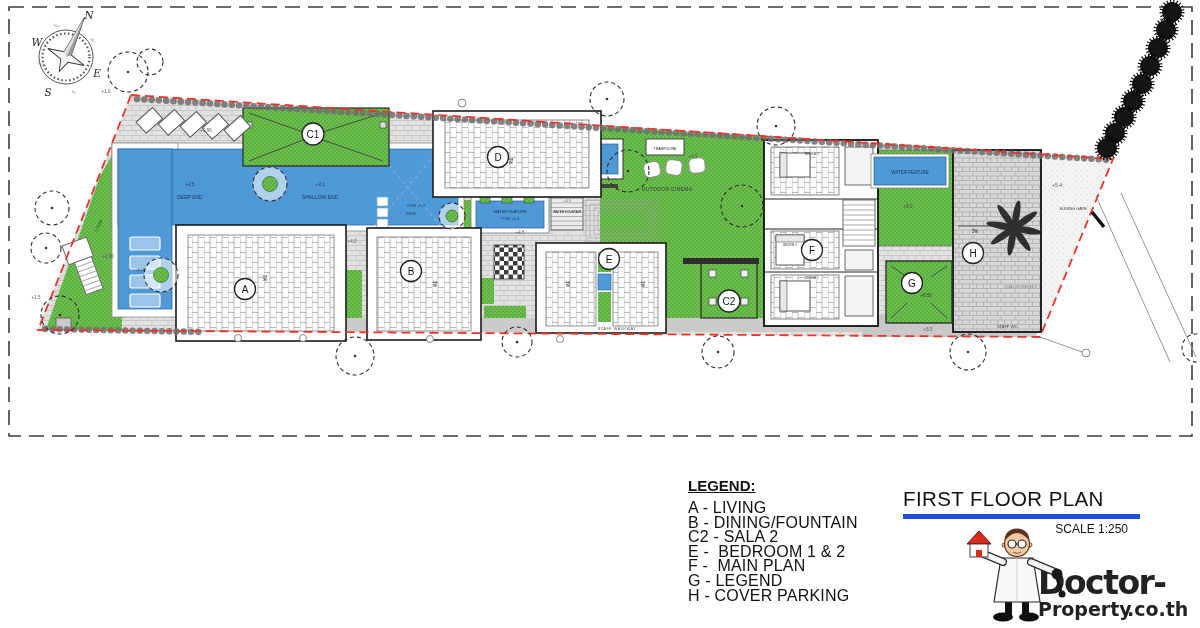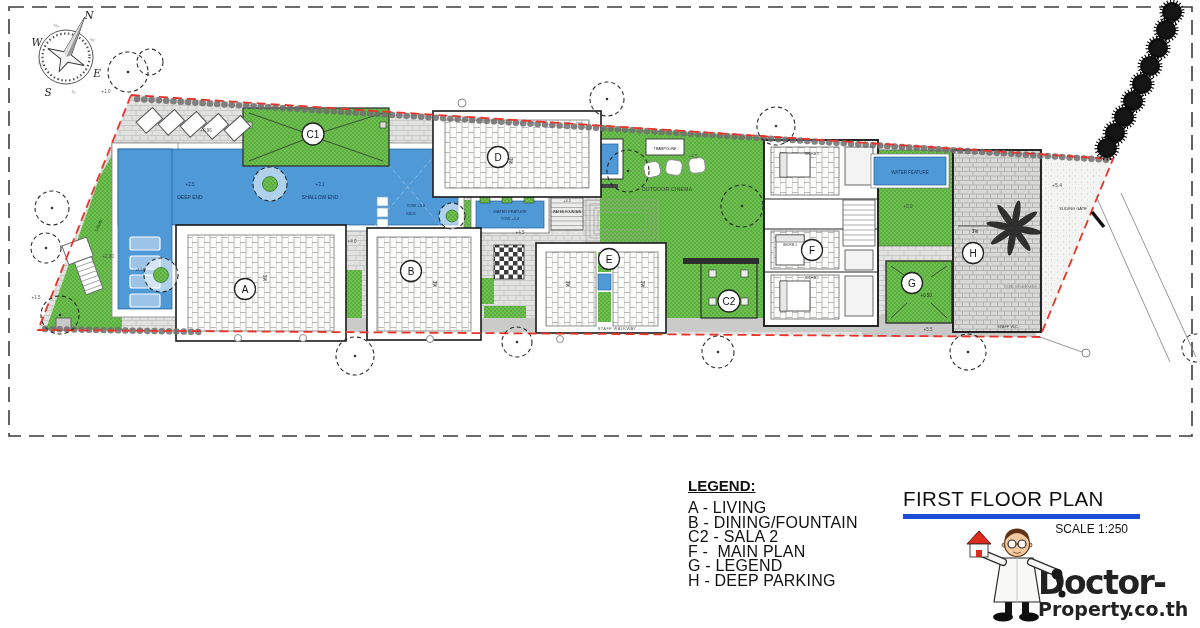--- a/index.html
+++ b/index.html
@@ -383,23 +383,24 @@
   <text x="1057" y="187" class="t5 lvl" text-anchor="middle">+5.4</text>
   <text x="1073" y="210" class="t4" text-anchor="middle" style="fill:#333">SLIDING GATE</text>
 </svg>
 
 <div class="legend">
   <h3 class="legend-title">LEGEND:</h3>
   <ul>
     <li>A - LIVING</li>
     <li>B - DINING/FOUNTAIN</li>
     <li>C2 - SALA 2</li>
+    <li>E -  BEDROOM 1 &amp; 2</li>
     <li>F -  MAIN PLAN</li>
     <li>G - LEGEND</li>
-    <li>H - DEEP PARKING</li>
+    <li>H - COVER PARKING</li>
   </ul>
 </div>
 
 <div class="titleblock">
   <div class="main">FIRST FLOOR PLAN</div>
   <div class="scale">SCALE 1:250</div>
 </div>
 
 <div class="logo">
   <svg width="245" height="106" viewBox="0 0 245 106">

